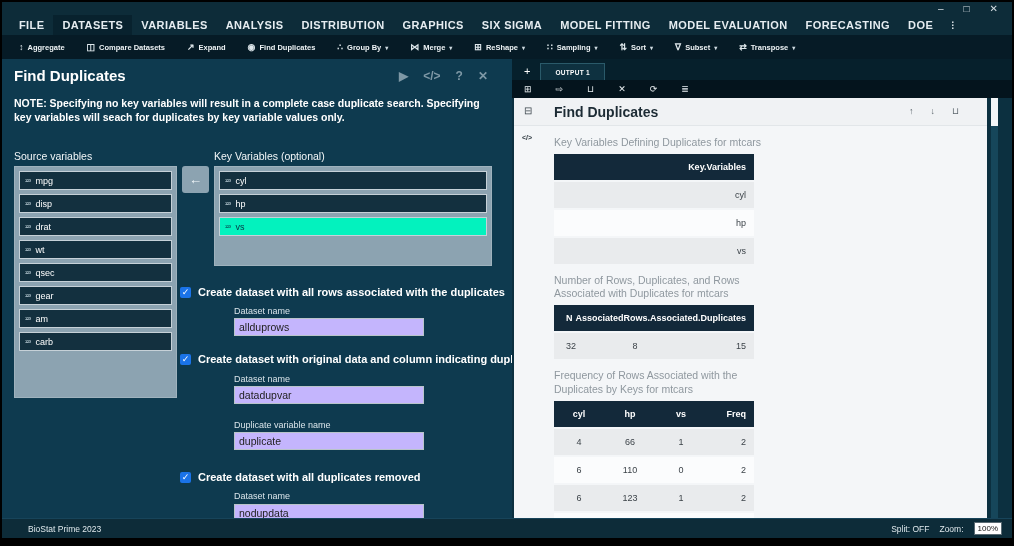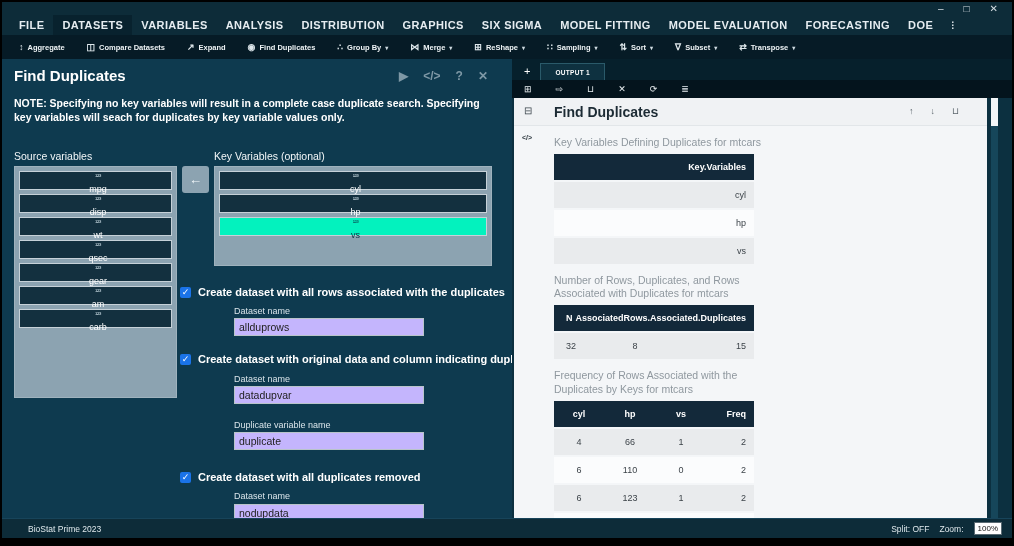--- a/index.html
+++ b/index.html
@@ -30,21 +30,21 @@
   #dlg-title { position:absolute; left:12px; top:8px; color:#fff; font-size:15px; font-weight:bold; }
   #dlg-icons { position:absolute; right:24px; top:10px; display:flex; gap:15px; align-items:center; }
   #dlg-icons span { color:#7e98a6; font-weight:bold; font-size:12px; }
   #dlg-note { position:absolute; left:12px; top:38px; width:478px; color:#fff; font-size:10.5px; font-weight:bold; line-height:1.32; }
   .collabel { position:absolute; color:#f2f6f8; font-size:10.5px; }
   #src-label { left:12px; top:91px; }
   #key-label { left:212px; top:91px; }
   .listbox { position:absolute; top:107px; background:#8ca3b1; border:1px solid #9fb2bd; padding:4px; }
   #src-list { left:12px; width:163px; height:232px; }
   #key-list { left:212px; width:278px; height:100px; }
-  .lvi { height:19px; margin-bottom:4px; background:#13303f; border:1px solid #c6d1d8; display:flex; align-items:center; gap:5px; padding-left:5px; color:#fff; font-size:9px;flex-direction:column; }
+  .lvi { height:19px; margin-bottom:4px; background:#13303f; border:1px solid #c6d1d8; display:flex; align-items:center; gap:5px; padding-left:5px; color:#fff; font-size:9px; }
   .lvi .numi { font-size:7px; color:#cfe0e8; letter-spacing:-.5px; }
   .lvi.selected { background:#03f2be; color:#0b3344; }
   .lvi.selected .numi { color:#0b3344; }
   #move-left-btn { position:absolute; left:180px; top:107px; width:27px; height:27px; background:#8ca3b1; border-radius:3px; display:flex; align-items:center; justify-content:center; color:#f4fafc; font-size:13px; }
   .optrow { position:absolute; left:178px; display:flex; align-items:center; gap:7px; }
   .cbx { width:11px; height:11px; background:#1a73e8; border-radius:2px; color:#fff; font-size:9px; line-height:11px; text-align:center; flex-shrink:0; }
   .optlabel { color:#fff; font-size:11px; font-weight:bold; white-space:nowrap; }
   .fldlabel { position:absolute; left:232px; color:#d9e4ea; font-size:9px; }
   .fldinput { position:absolute; left:232px; width:190px; height:18px; background:#c4b5fd; border:1px solid #b9c4ca; font-size:10.5px; color:#222; padding:0 4px; }
 
@@ -186,20 +186,24 @@
         <div class="lvi">
             <span class="numi">¹²³</span>
             <span>mpg</span>
           </div>
         <div class="lvi">
             <span class="numi">¹²³</span>
             <span>disp</span>
           </div>
         <div class="lvi">
             <span class="numi">¹²³</span>
+            <span>drat</span>
+          </div>
+        <div class="lvi">
+            <span class="numi">¹²³</span>
             <span>wt</span>
           </div>
         <div class="lvi">
             <span class="numi">¹²³</span>
             <span>qsec</span>
           </div>
         <div class="lvi">
             <span class="numi">¹²³</span>
             <span>gear</span>
           </div>

